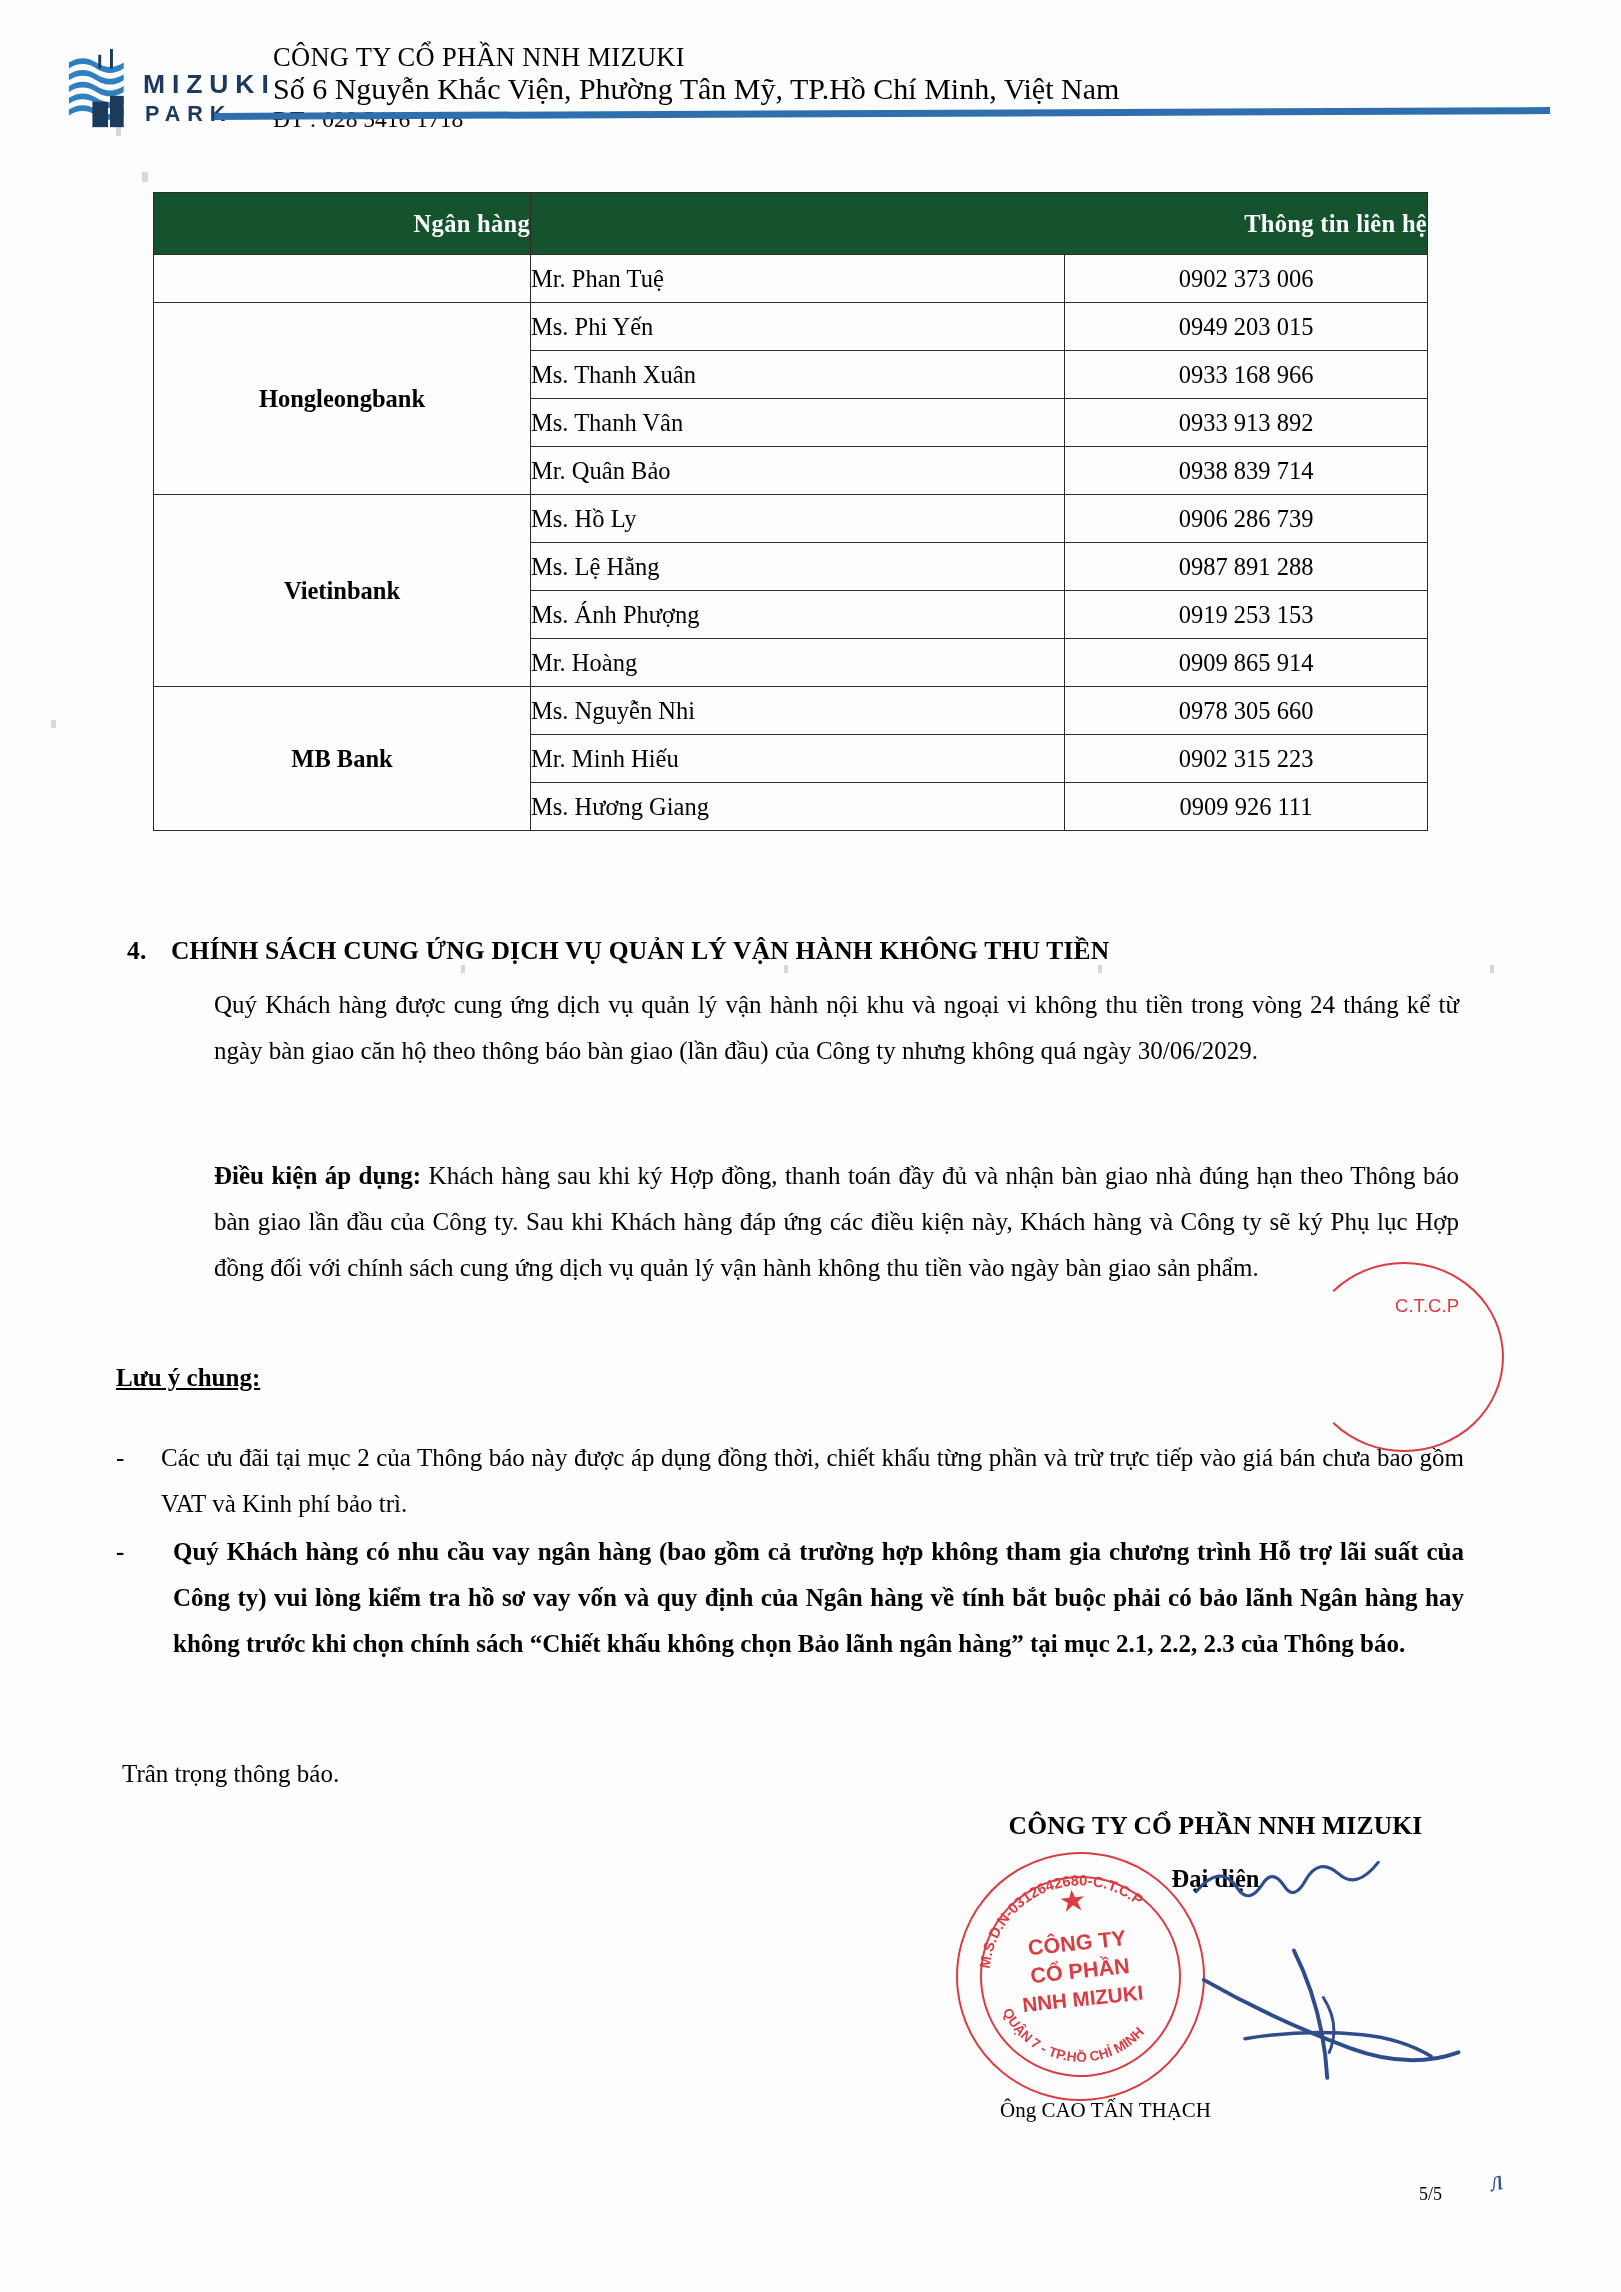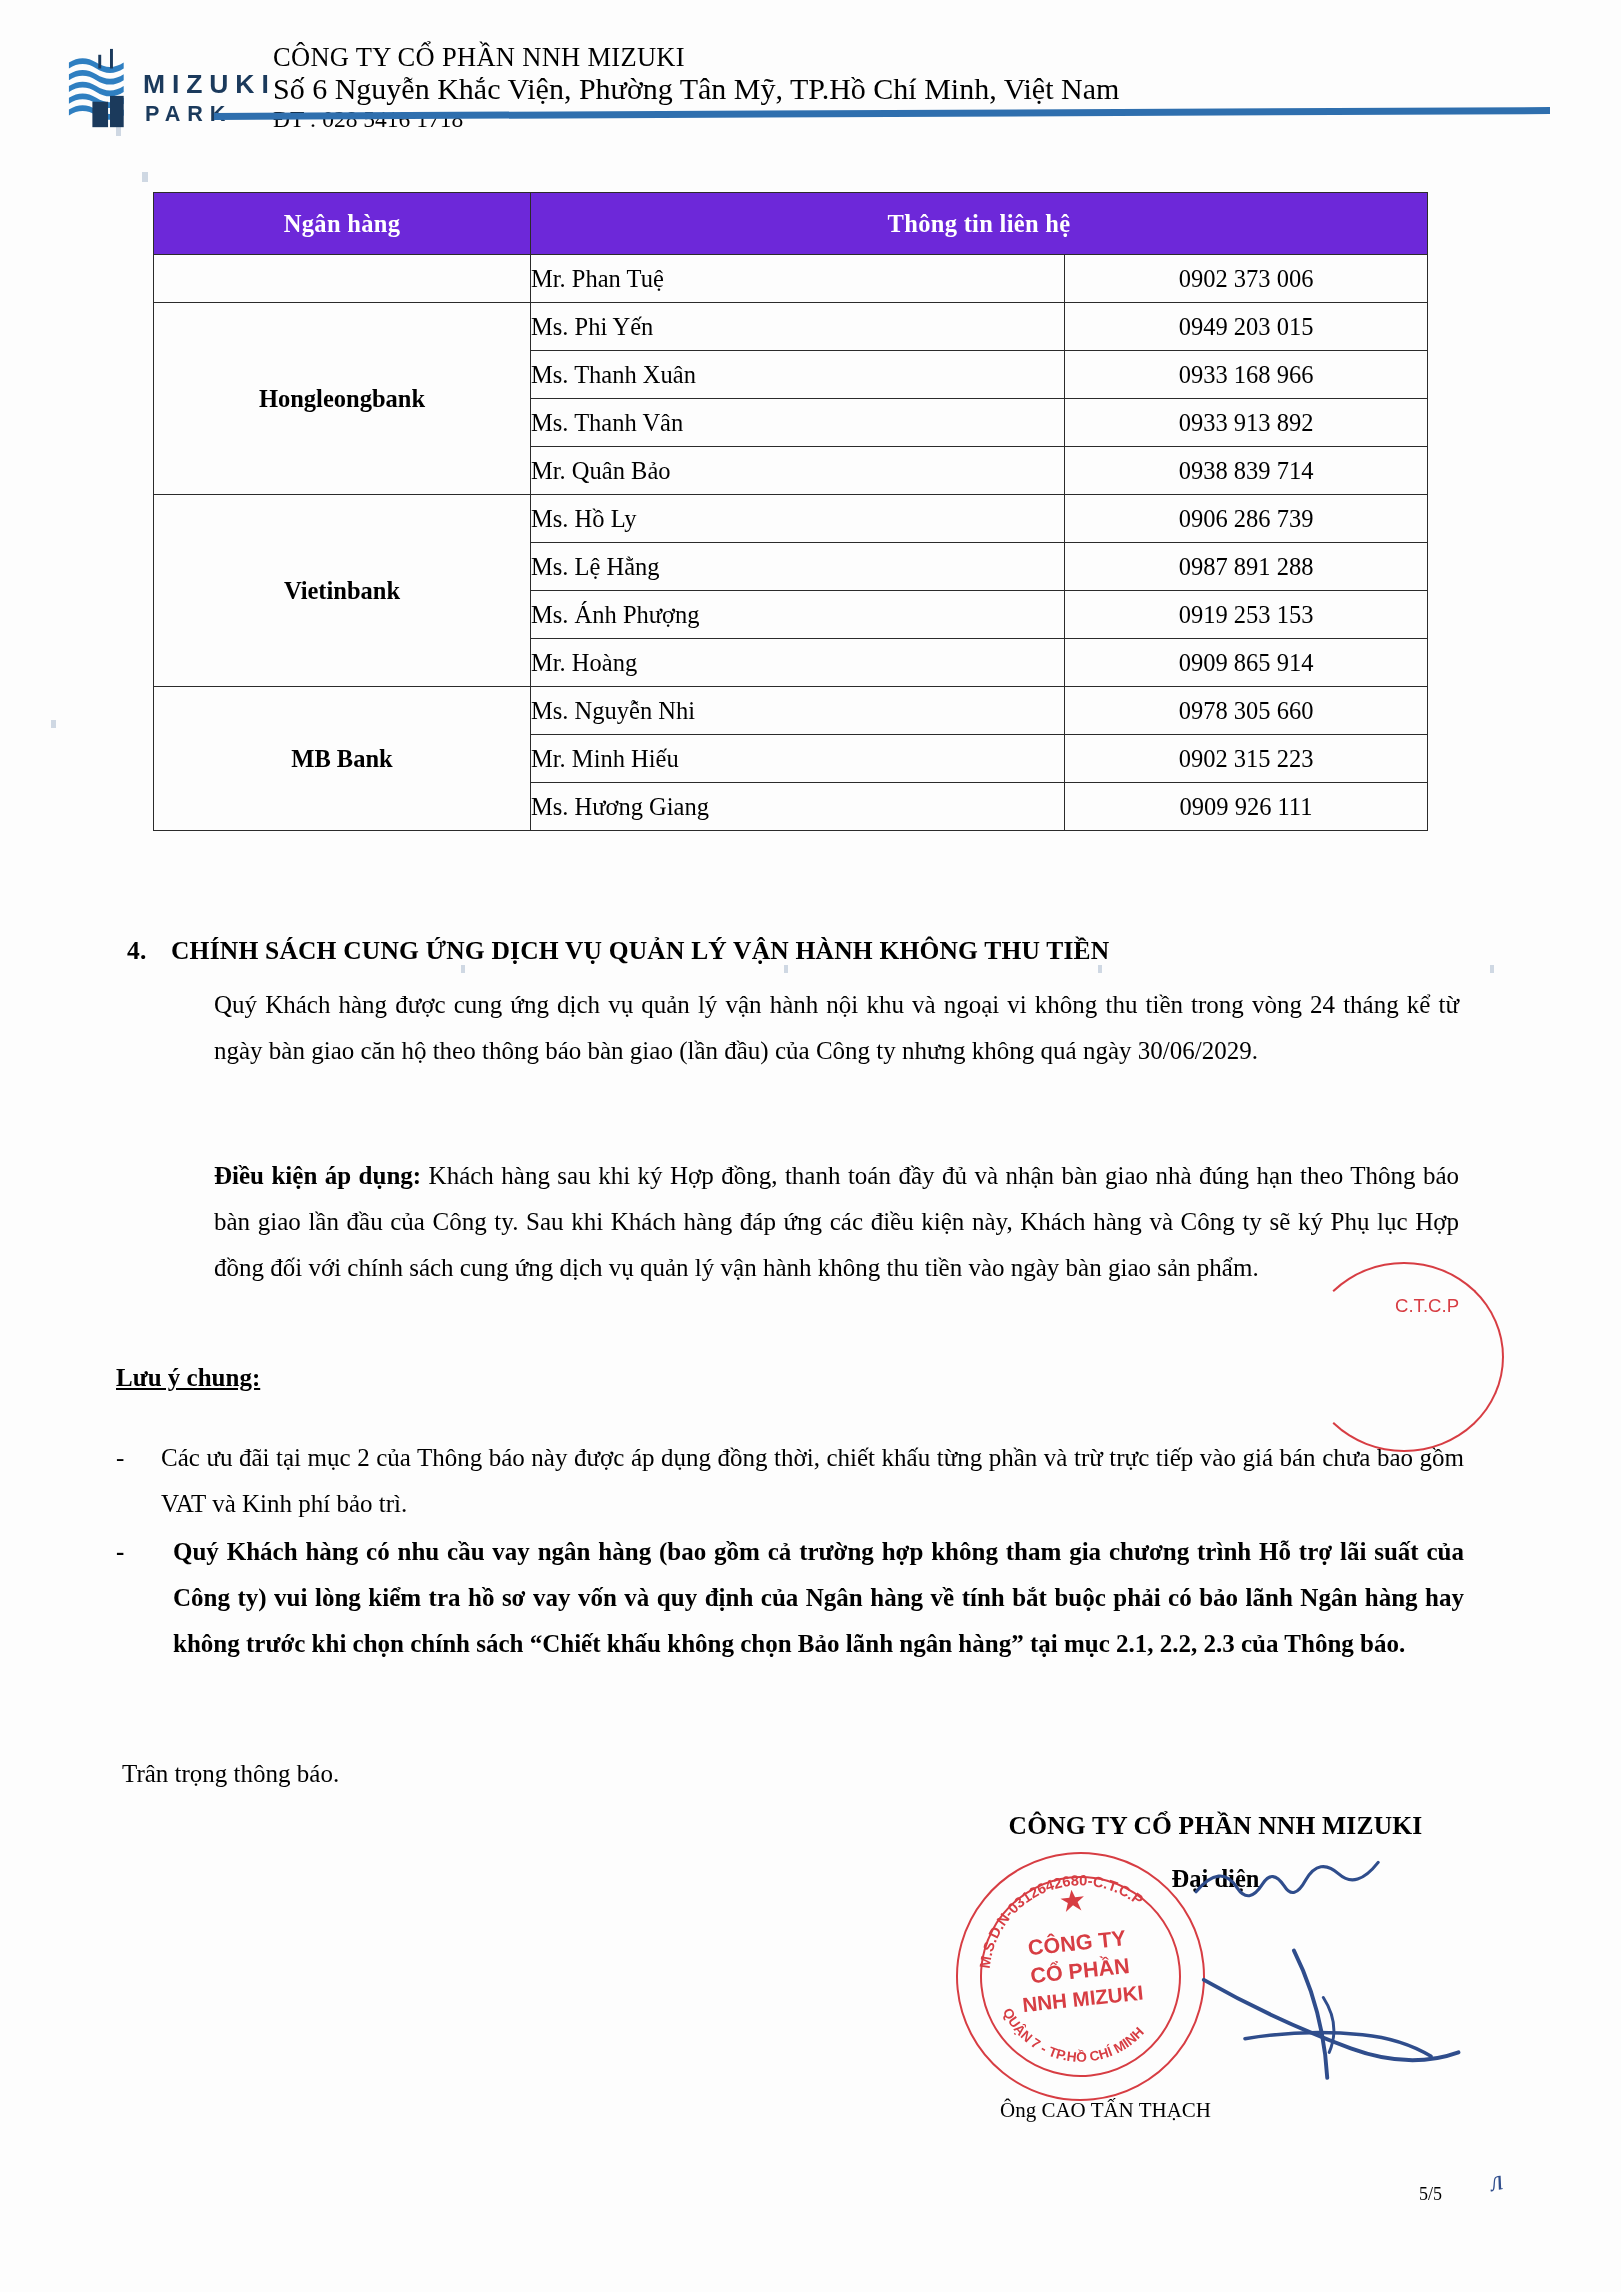--- a/index.html
+++ b/index.html
@@ -59,23 +59,24 @@
     border-collapse:collapse;width:1274px;
     table-layout:fixed;
   }
   table.contact td,table.contact th{
     border:1px solid #2b2b2b;
     padding:0;
     height:47px;
     vertical-align:middle;
   }
   table.contact thead th{
-    background:#6d28d9;color:#fff;
+    background:#14532d;color:#fff;
     font-size:24.5px;font-weight:bold;height:61px;
     letter-spacing:0.3px;
+    text-align:right;
   }
   .col-bank{width:377px;}
   .col-name{width:534px;}
   .col-phone{width:363px;}
   td.bank{
     text-align:center;font-weight:bold;font-size:24.5px;
   }
   td.pname{
     text-align:left;padding-left:25.5px;font-size:24.5px;
   }

